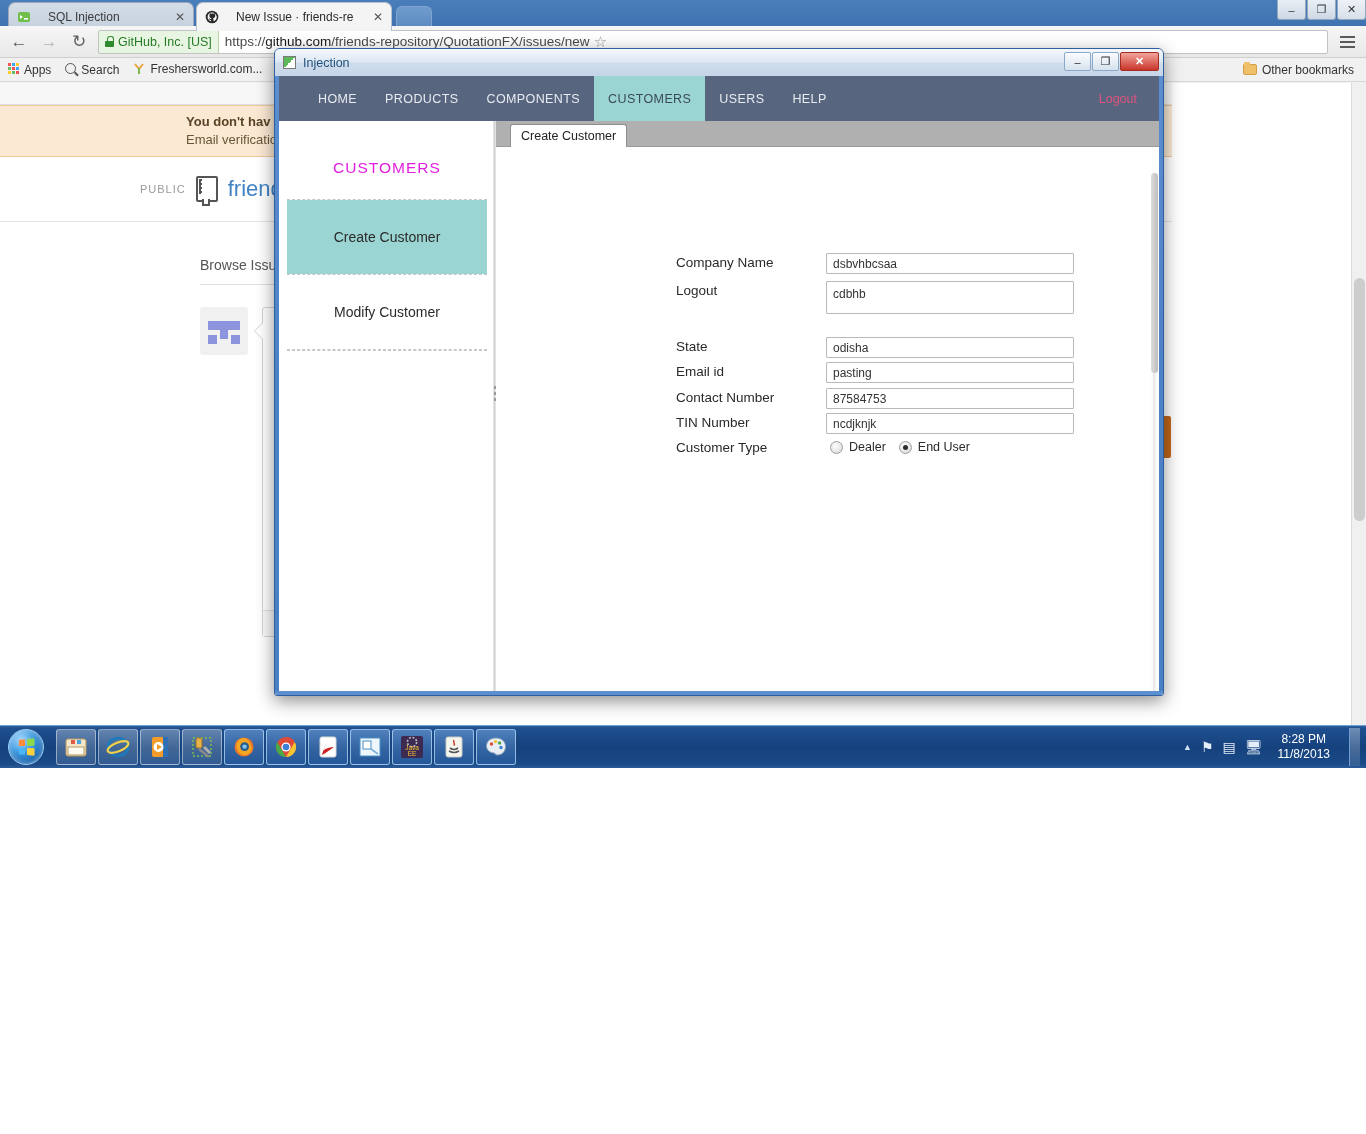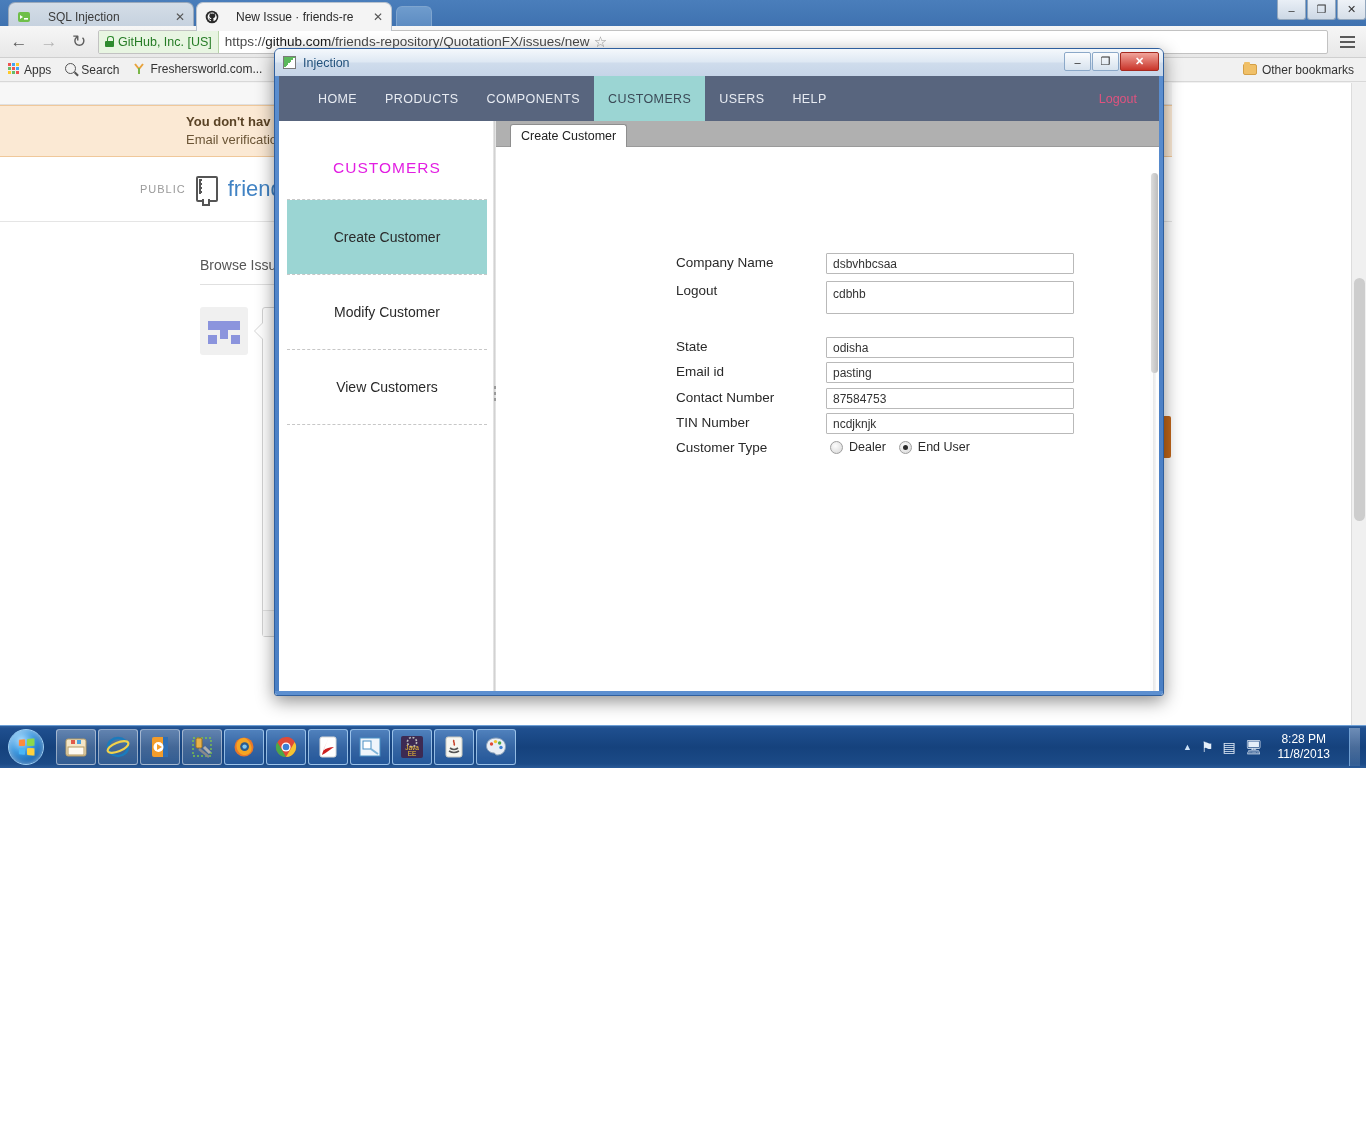--- a/index.html
+++ b/index.html
@@ -436,21 +436,20 @@
 
       <div class="app-main">
 
         <div class="sidebar">
           <div class="side-title">CUSTOMERS</div>
           <div class="side-sep"></div>
           <div class="side-item active">Create Customer</div>
           <div class="side-sep"></div>
           <div class="side-item">Modify Customer</div>
           <div class="side-sep"></div>
-          <div class="side-item">View Customers</div>
           <div class="side-sep"></div>
           <div class="side-divider"></div>
           <div class="side-grip">
               <i></i>
               <i></i>
               <i></i>
             </div>
         </div>
 
         <div class="content">

